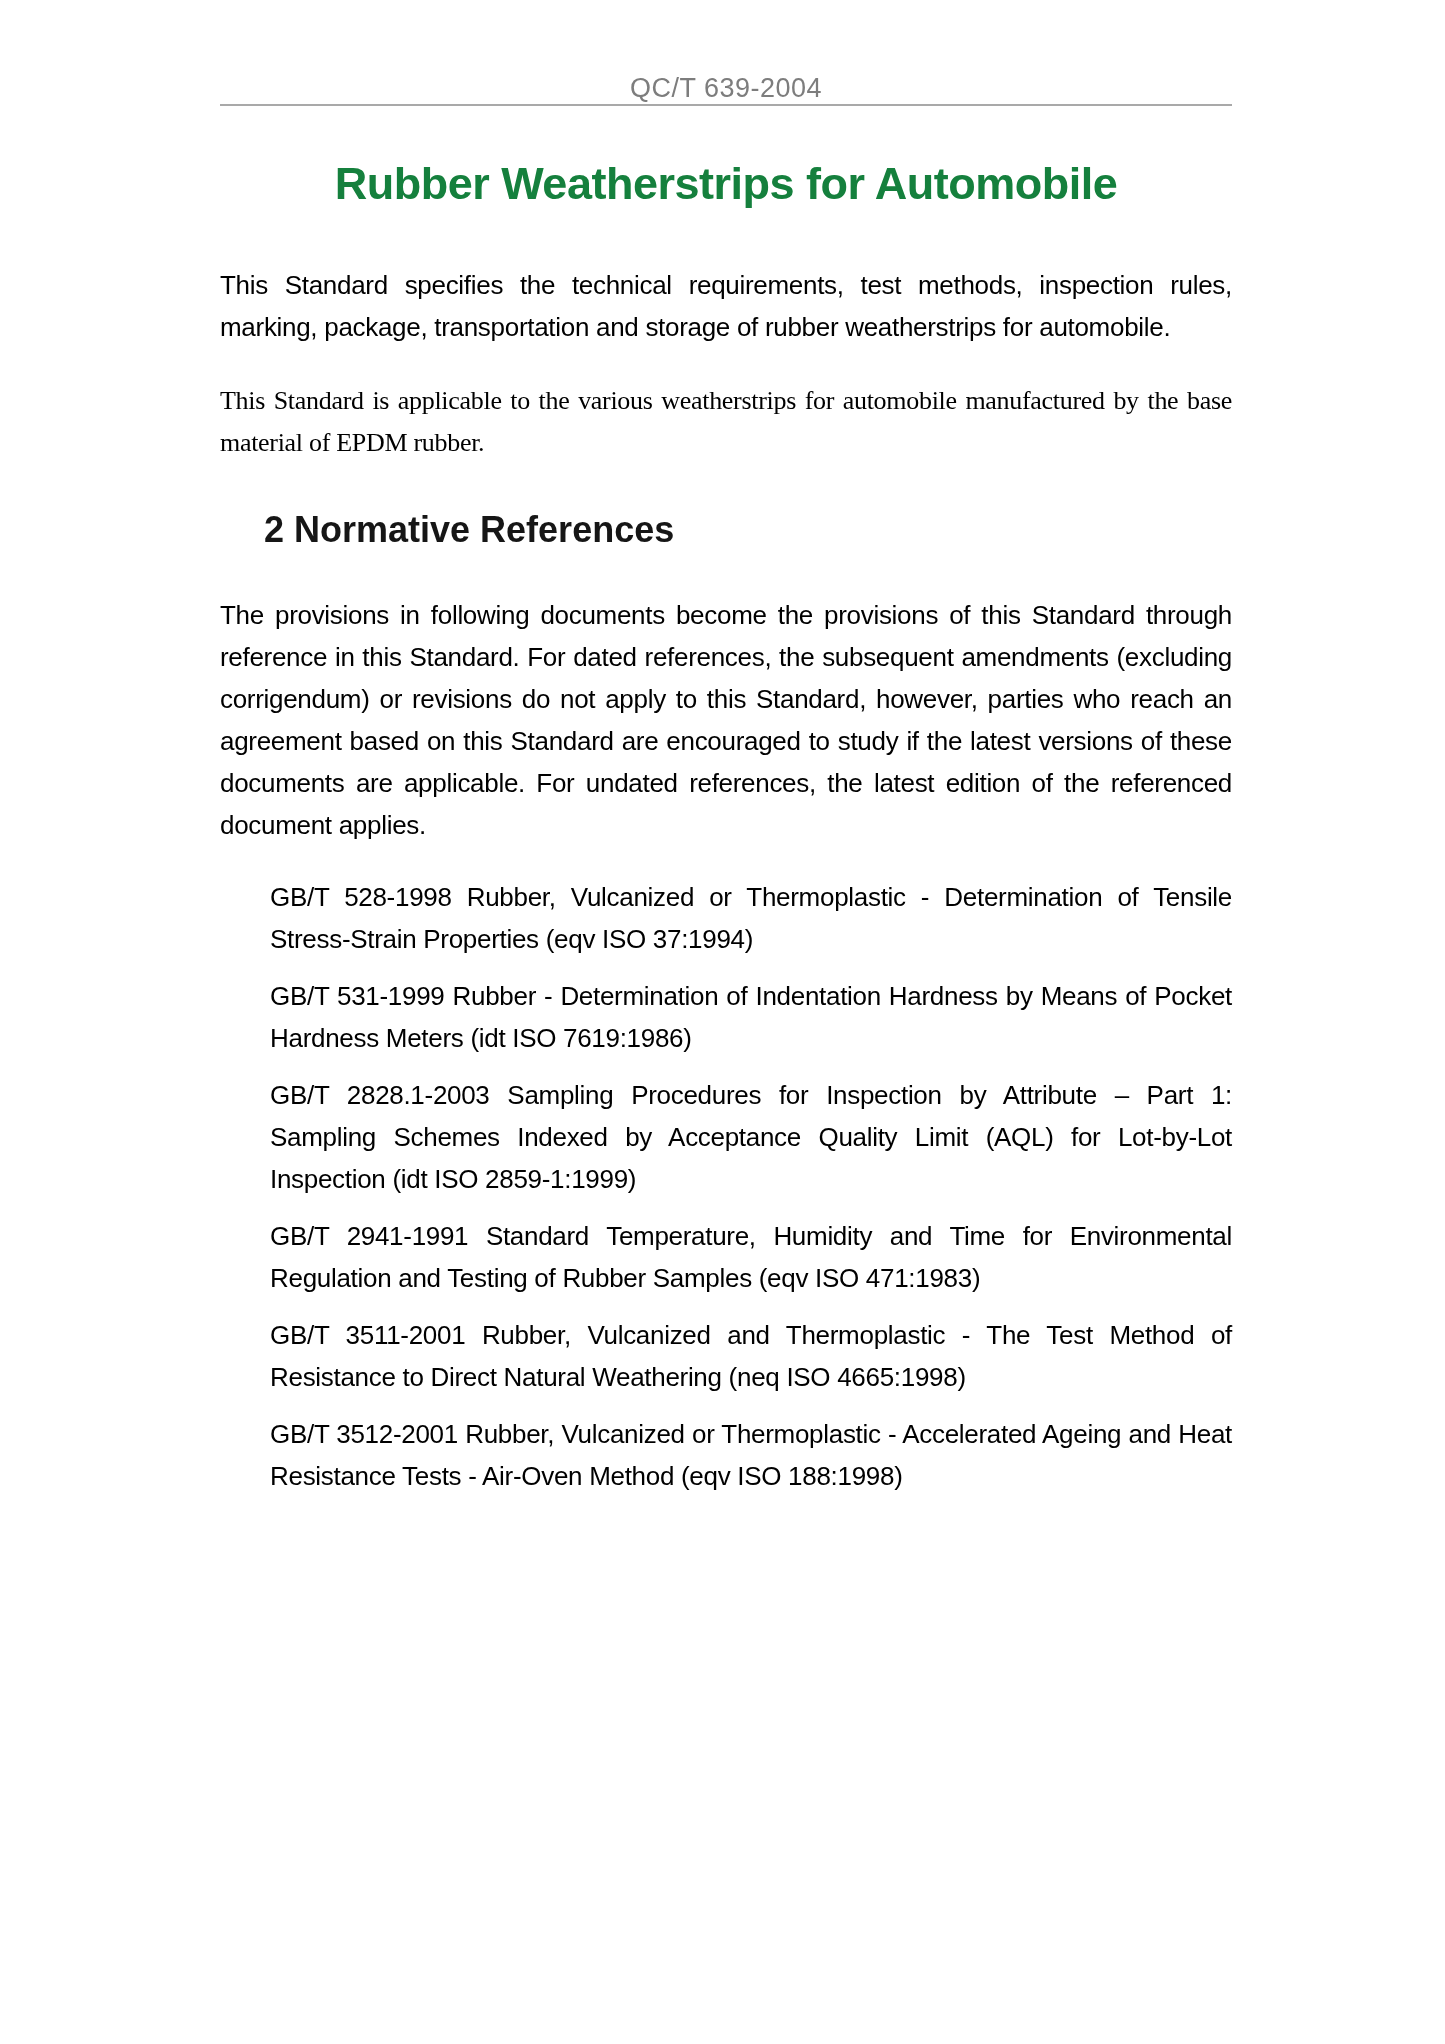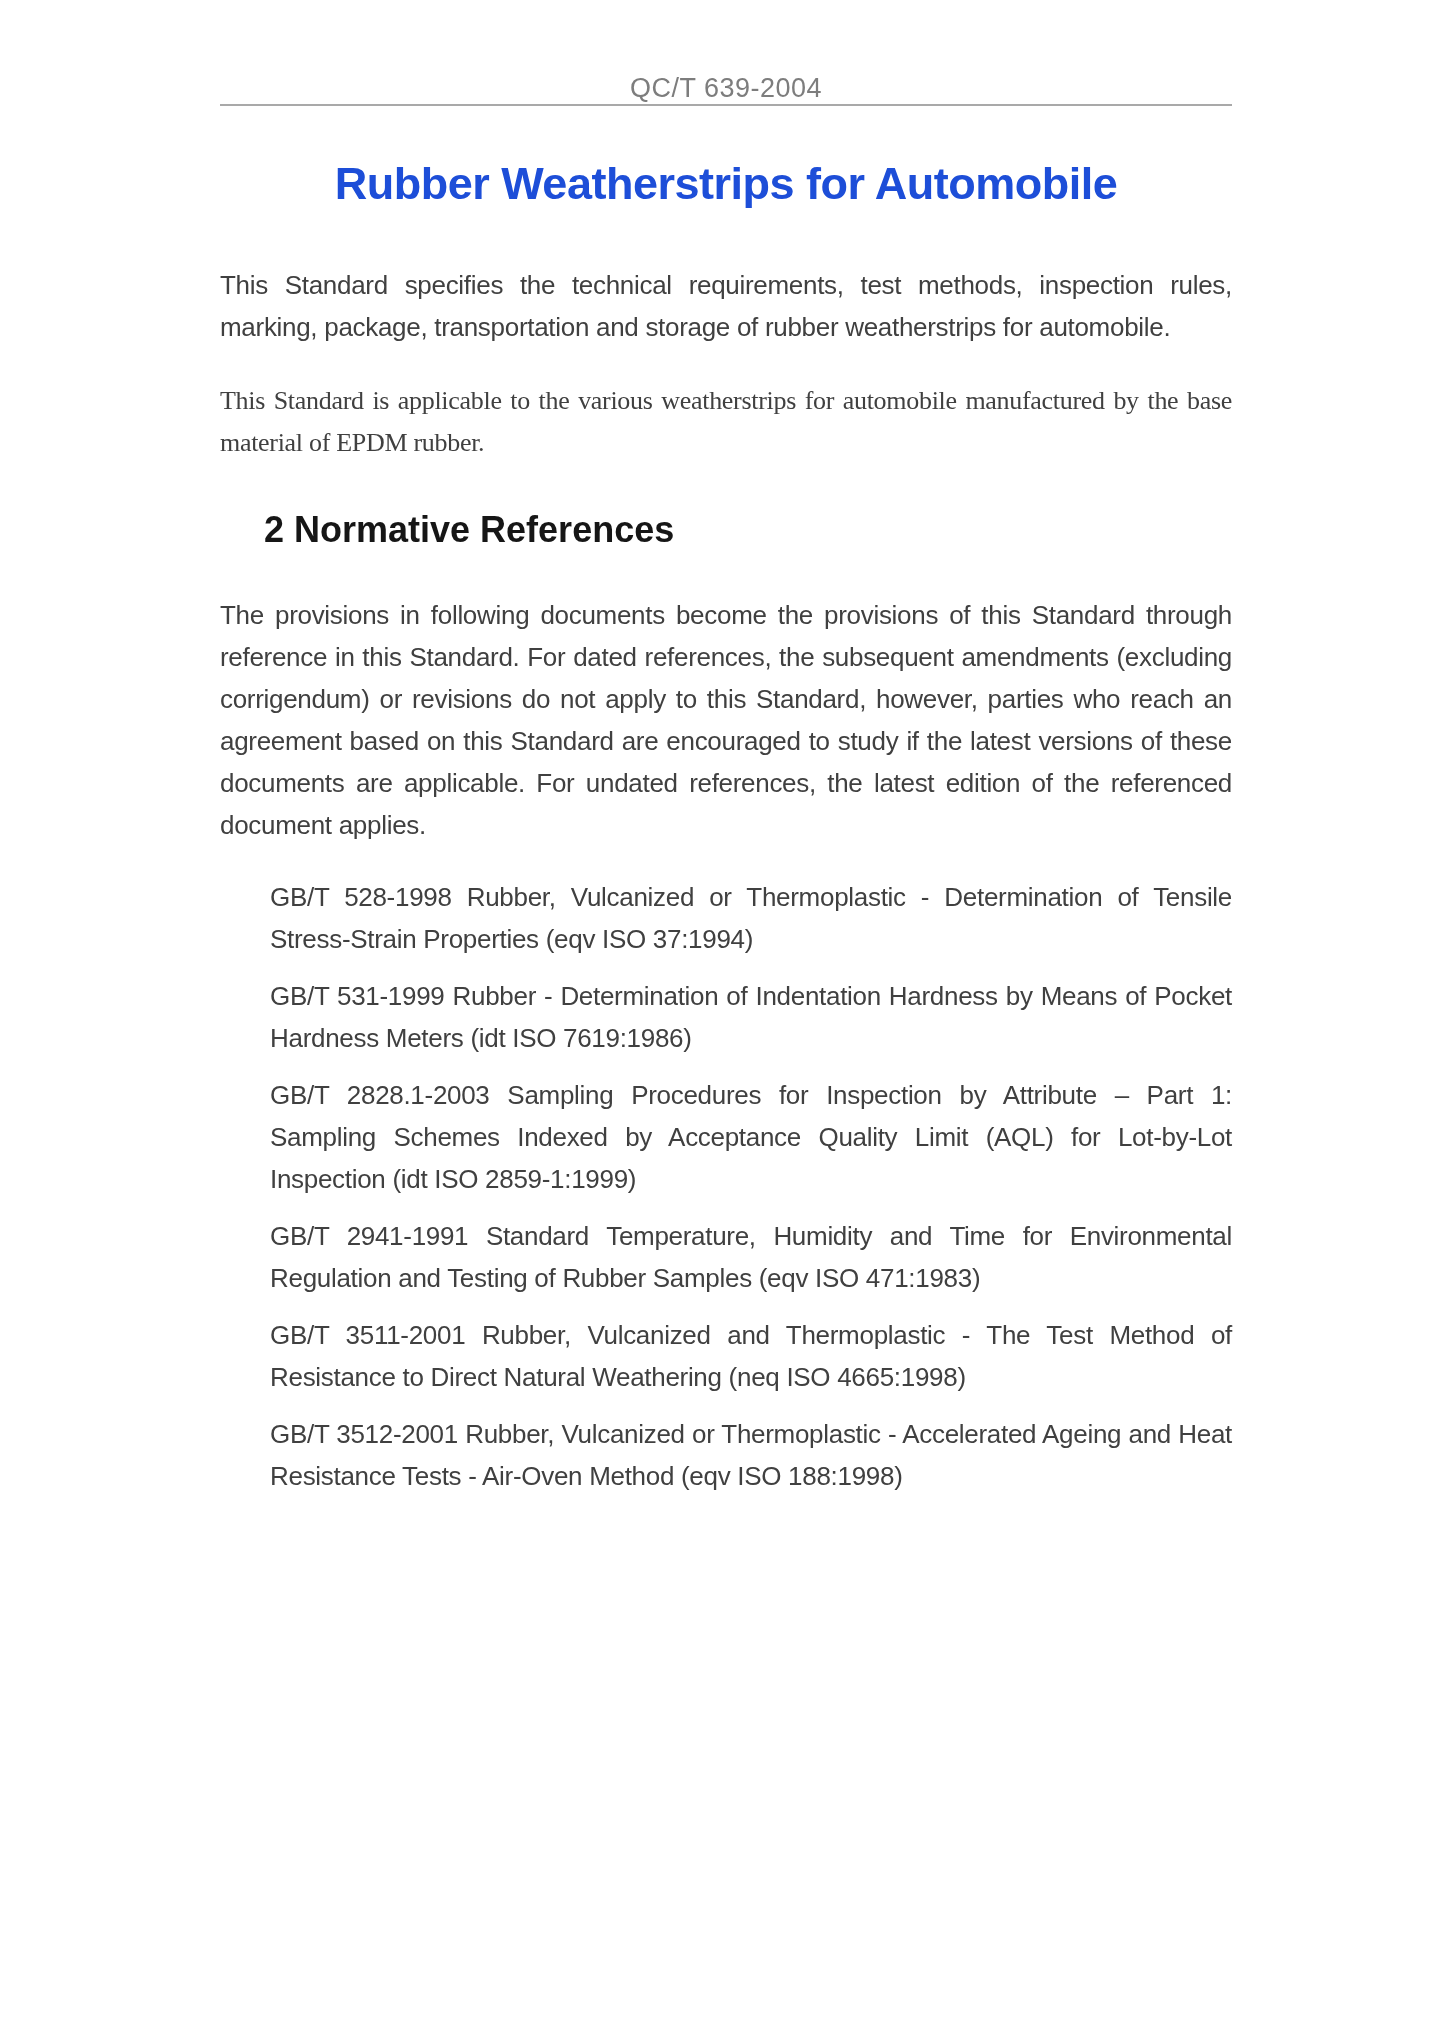--- a/index.html
+++ b/index.html
@@ -30,39 +30,39 @@
     border-top: 2px solid #a9a9a9;
     margin: 0;
   }
   .header-rule { margin-top: 46px; }
   .doc-title {
     margin: 52px 0 0 0;
     text-align: center;
     font-size: 45px;
     line-height: 52px;
     font-weight: bold;
-    color: #1d4ed8;
+    color: #15803d;
     letter-spacing: -0.5px;
   }
   .section-heading {
     font-size: 36px;
     line-height: 44px;
     font-weight: bold;
     color: #161616;
     margin: 0;
   }
   .heading-scope { margin-top: 150px; }
   .heading-normative { margin-top: 44px; margin-left: 44px; }
   .page p.body-text {
     margin: 0;
     font-size: 26px;
     line-height: 42px;
     letter-spacing: -0.3px;
     text-align: justify;
-    color: #404040;
+    color: #000000;
   }
   .para-1 { margin-top: 54px !important; }
   .para-2 { margin-top: 32px !important; font-family: Liberation Serif, serif; }
   .para-3 { margin-top: 42px !important; }
   .references {
     margin-top: 30px;
     margin-left: 50px;
   }
   .references p.body-text {
     margin-bottom: 15px !important;

